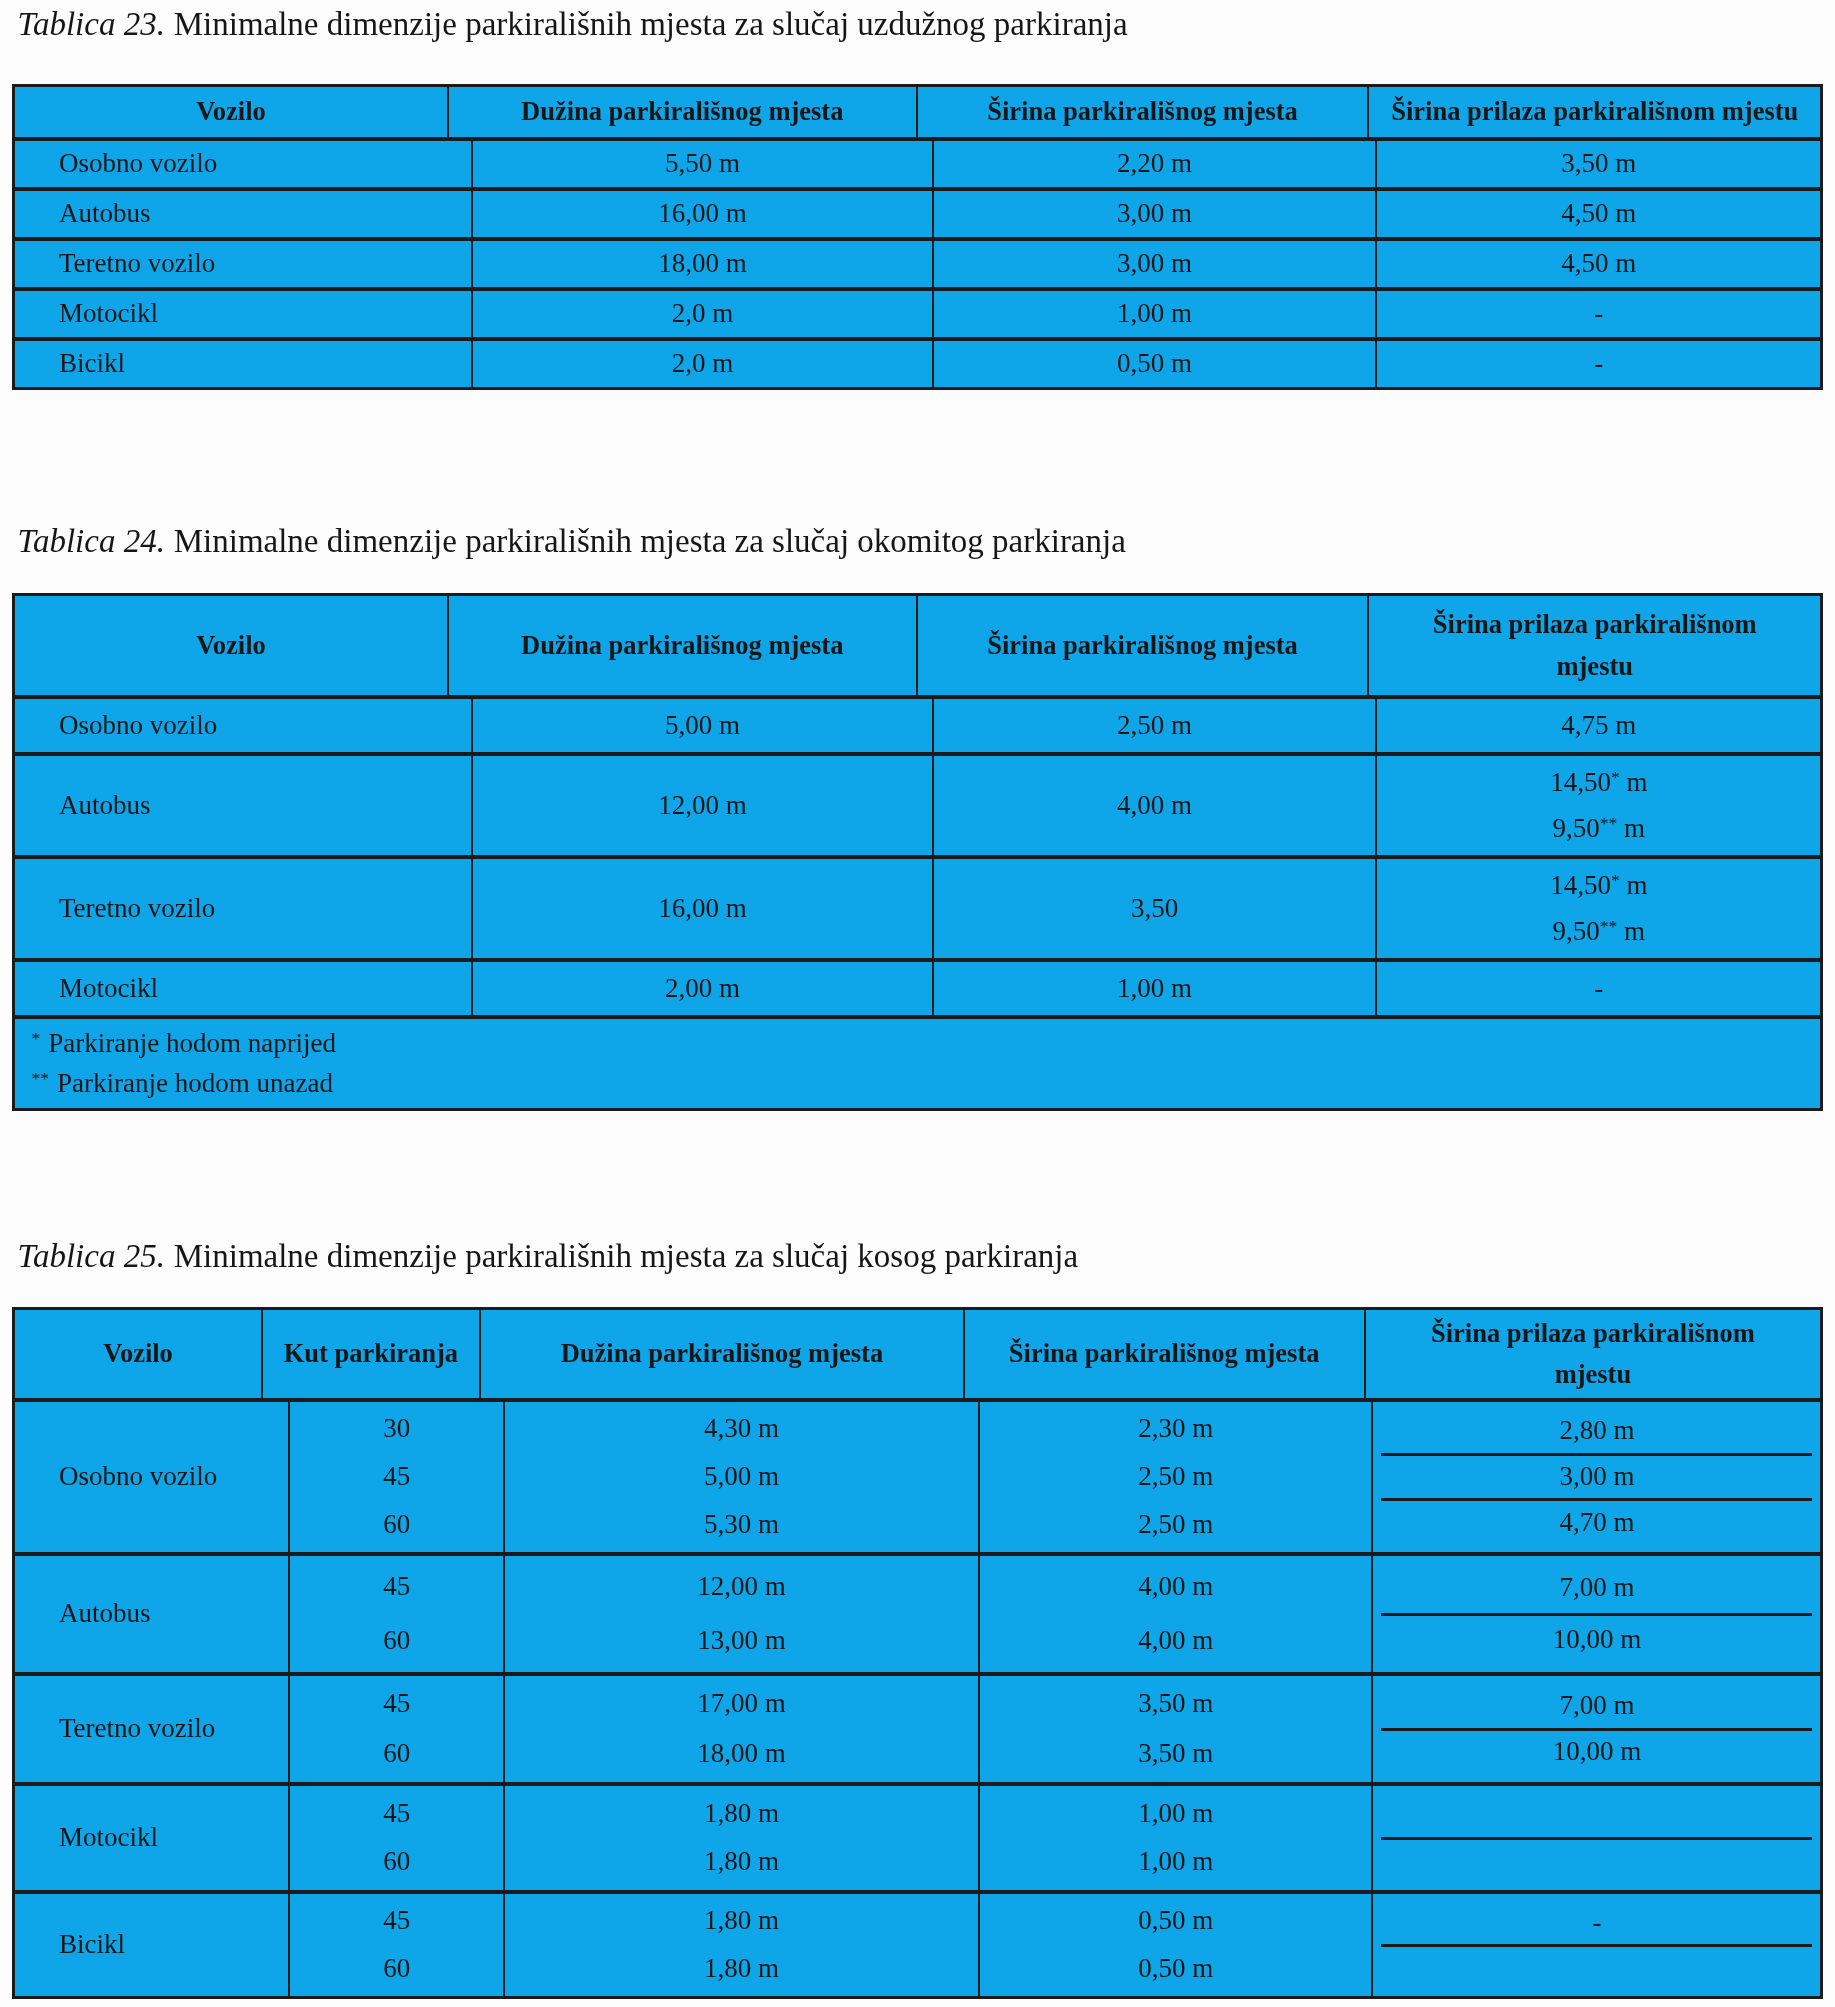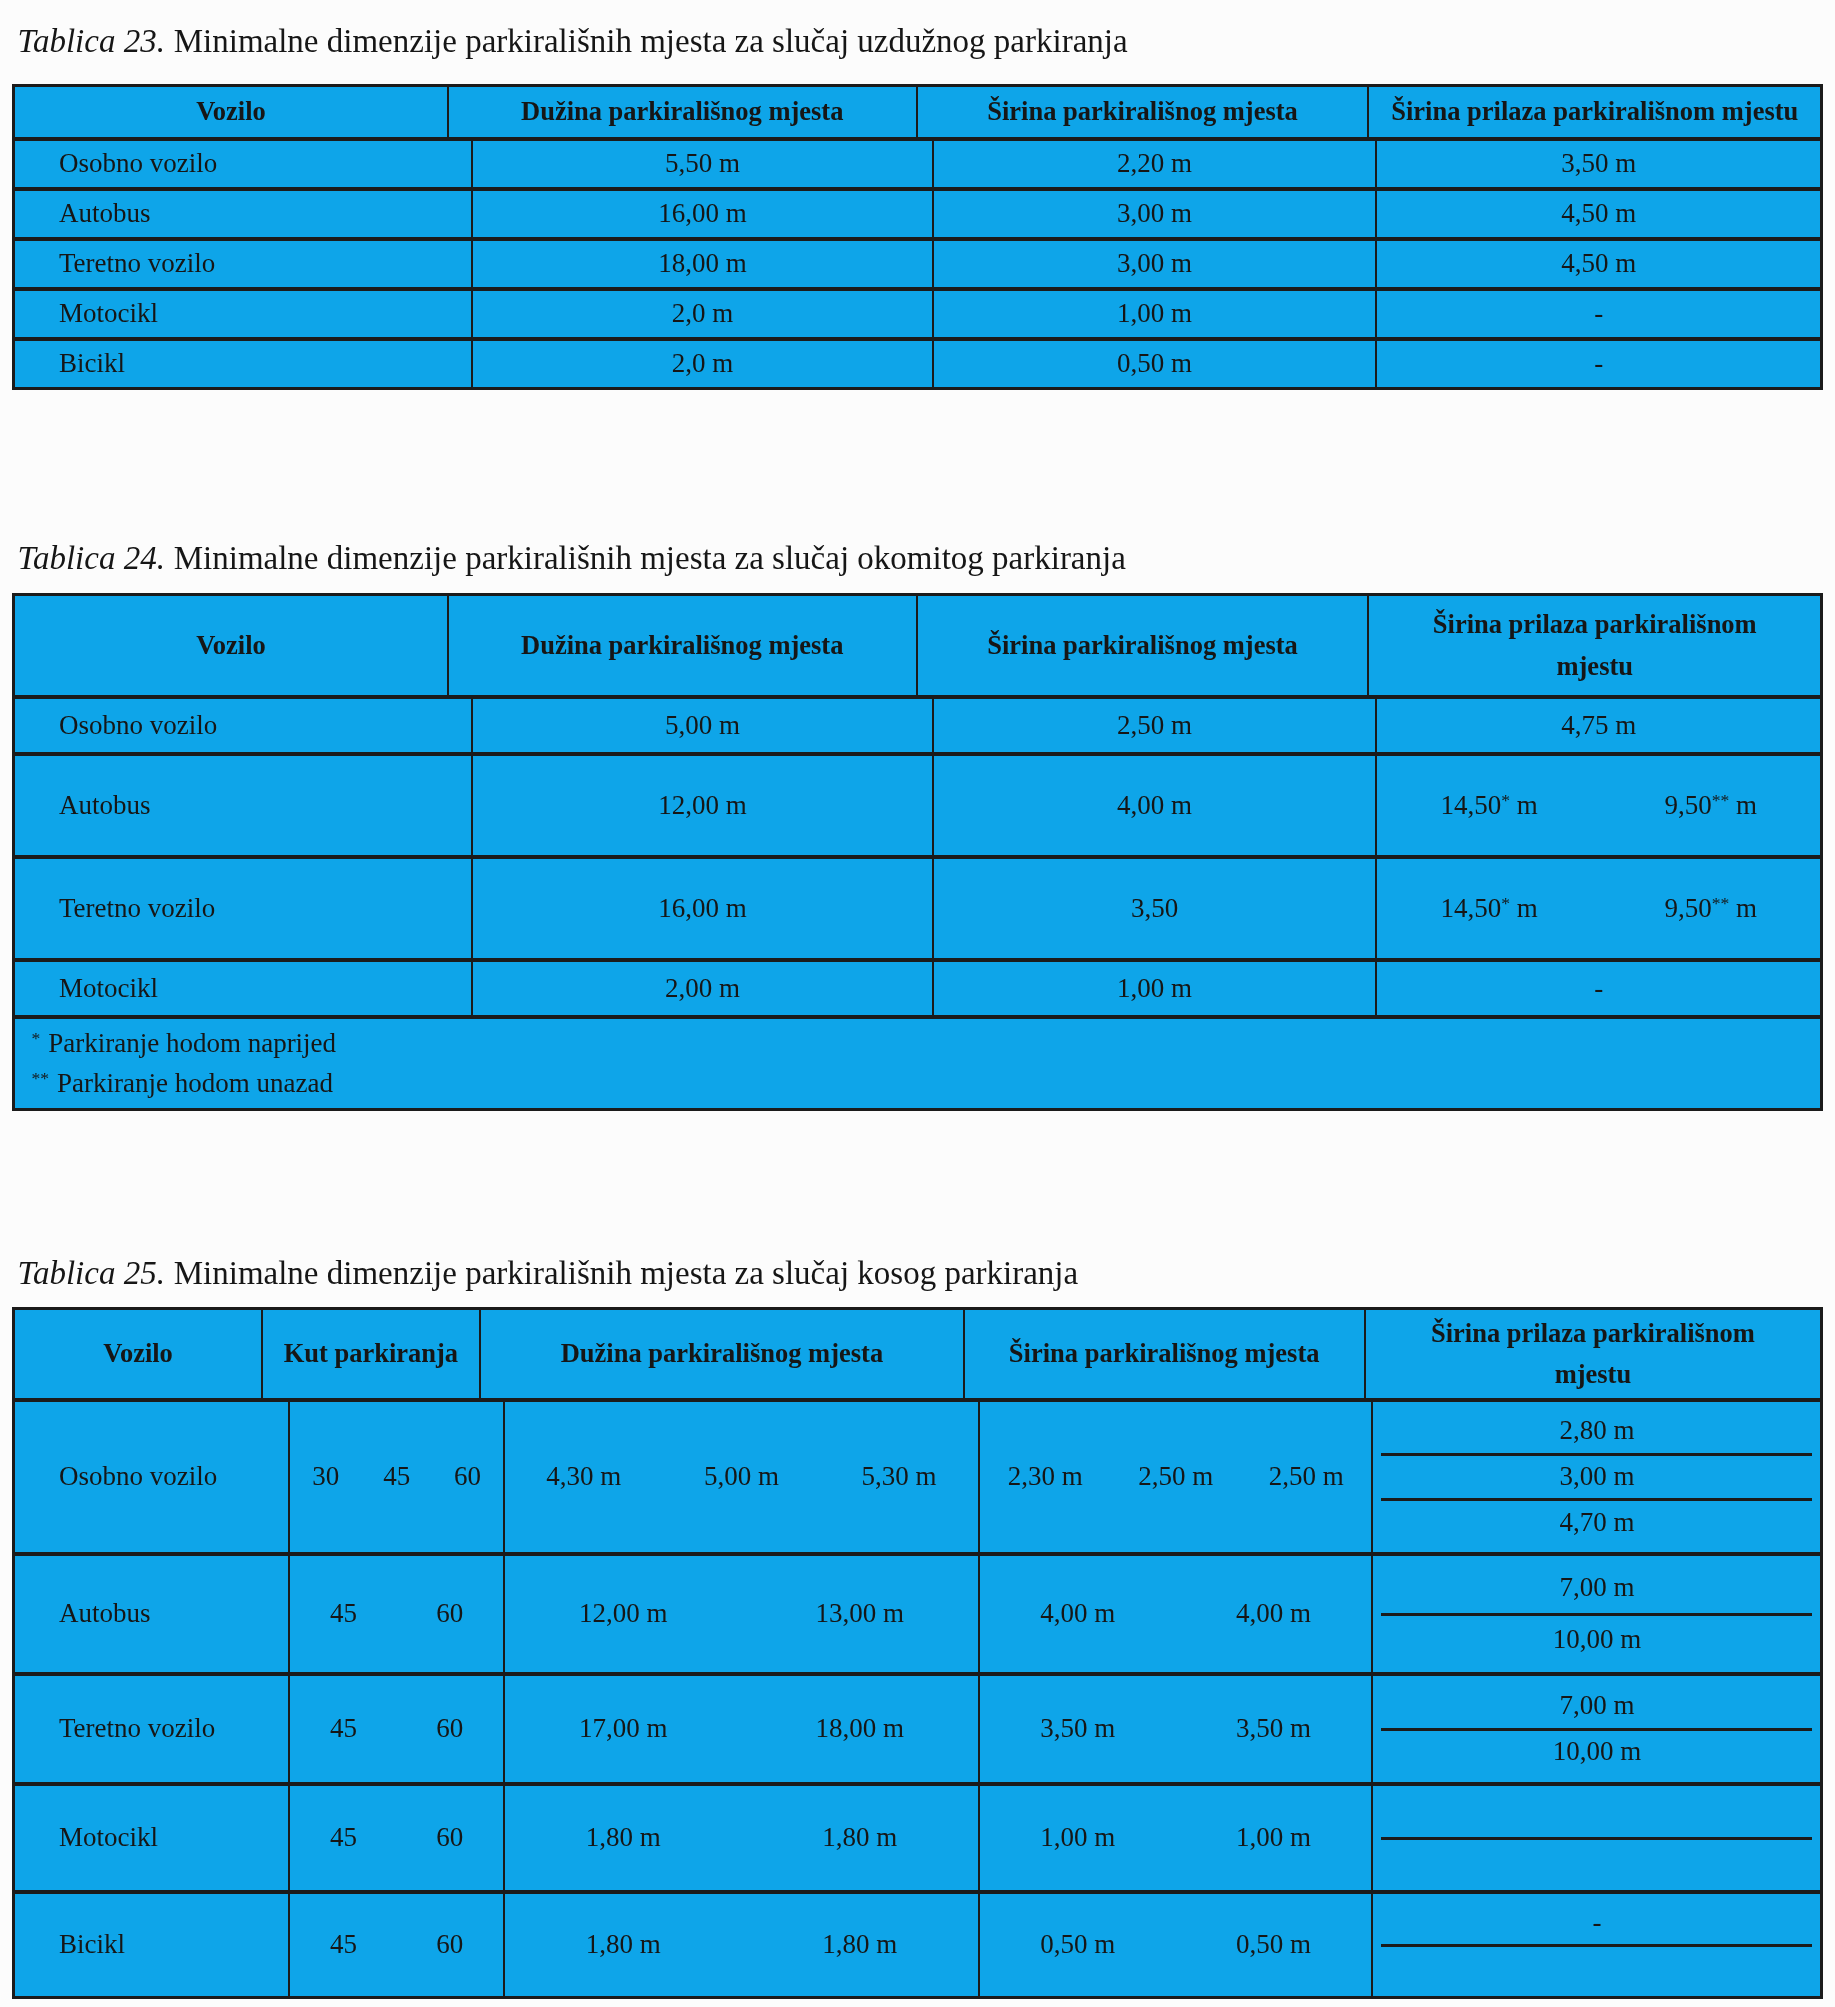--- a/index.html
+++ b/index.html
@@ -15,21 +15,20 @@
     color:var(--ink);
     font-family:"Liberation Serif","DejaVu Serif",serif;
   }
   
   .caption{
     position:absolute;
     left:17.6px;
     font-size:33px;
     line-height:1.2;
     white-space:nowrap;
-    margin-top:17px;
   }
   .cap-label{font-style:italic;}
   .cap-rest{margin-left:8.8px;}
   #caption23{top:5.3px;}
   #caption24{top:522px;}
   #caption25{top:1237px;}
   
   .tbl{
     position:absolute;
     left:12.4px;
@@ -57,20 +56,21 @@
   .tcell.label{
     justify-content:flex-start;
     text-align:left;
     padding-left:11.5px;
     margin-left:32px;
   }
   .head{font-weight:700;font-size:26.5px;}
   .nowrap{white-space:nowrap;}
   .wrap2{display:inline-block;max-width:379px;line-height:1.55;}
   .stack{
+    flex-direction:column;
     justify-content:space-around;
     align-items:center;
     padding:3.5px 0;
   }
   .line{display:block;}
   .sup{
     font-size:17.6px;
     position:relative;
     top:-8px;
   }

